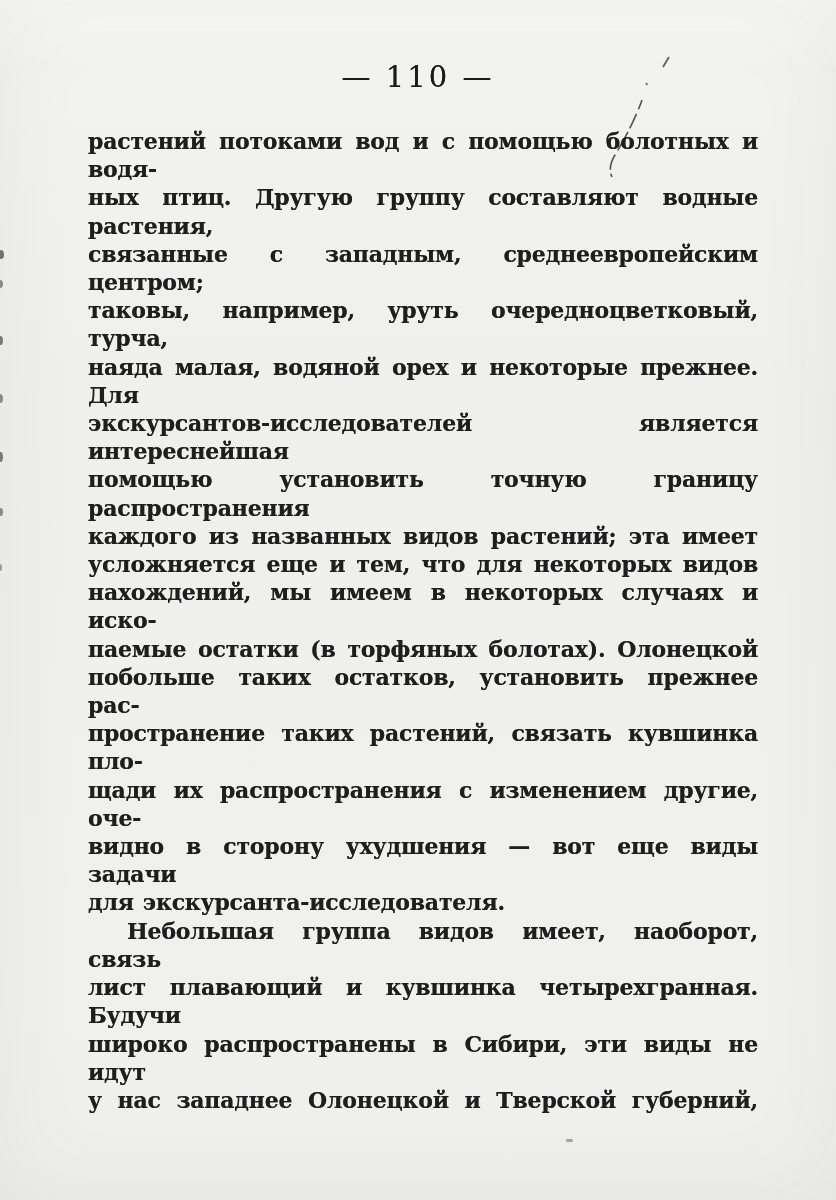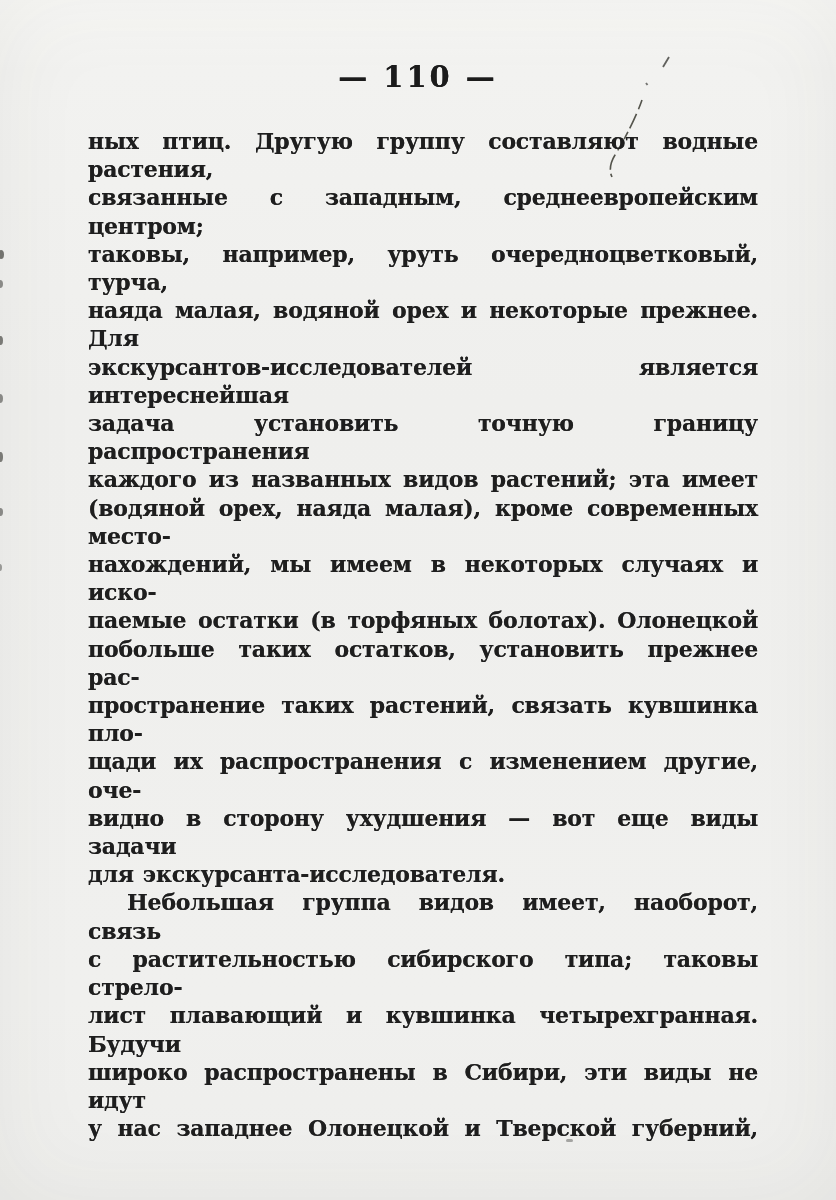--- a/index.html
+++ b/index.html
@@ -14,21 +14,21 @@
     box-shadow: inset 0 0 90px rgba(60,60,55,0.06);
     color: #1c1c1c;
   }
 
   .page-header {
     position: absolute;
     top: 60px;
     left: 0;
     width: 100%;
     text-align: center;
-    font-weight: 700;
+    font-weight: 400;
     font-size: 29px;
     line-height: 34px;
     letter-spacing: 3px;
     color: #1b1b1b;
     text-shadow: 0 0 0.6px rgba(27,27,27,0.8);
   }
 
   .body-text {
     position: absolute;
     top: 127px;
@@ -72,40 +72,40 @@
   <div class="speck" style="left:-2px; top:336px; width:5px; height:9px; opacity:.7;"></div>
   <div class="speck" style="left:-3px; top:394px; width:6px; height:9px; opacity:.6;"></div>
   <div class="speck" style="left:-2px; top:452px; width:5px; height:10px; opacity:.7;"></div>
   <div class="speck" style="left:-2px; top:508px; width:5px; height:8px; opacity:.6;"></div>
   <div class="speck" style="left:-2px; top:564px; width:4px; height:7px; opacity:.5;"></div>
   <div class="speck" style="left:566px; top:1139px; width:7px; height:3px; opacity:.45; border-radius:2px;"></div>
 
   <div class="body-text">
 
     <div>
+      <div class="line">растений потоками вод и с помощью болотных и водя-</div>
       <div class="line">ных птиц. Другую группу составляют водные растения,</div>
       <div class="line">связанные с западным, среднеевропейским центром;</div>
       <div class="line">таковы, например, уруть очередноцветковый, турча,</div>
       <div class="line">наяда малая, водяной орех и некоторые прежнее. Для</div>
       <div class="line">экскурсантов-исследователей является интереснейшая</div>
-      <div class="line">задача установить точную границу распространения</div>
+      <div class="line">помощью установить точную границу распространения</div>
       <div class="line">каждого из названных видов растений; эта имеет</div>
-      <div class="line">(водяной орех, наяда малая), кроме современных место-</div>
+      <div class="line">усложняется еще и тем, что для некоторых видов</div>
       <div class="line">нахождений, мы имеем в некоторых случаях и иско-</div>
       <div class="line">паемые остатки (в торфяных болотах).  Олонецкой</div>
       <div class="line">побольше таких остатков, установить прежнее рас-</div>
       <div class="line">пространение таких растений, связать кувшинка пло-</div>
       <div class="line">щади их распространения с изменением другие, оче-</div>
       <div class="line">видно в сторону ухудшения — вот еще виды задачи</div>
       <div class="line left">для экскурсанта-исследователя.</div>
     </div>
 
     <div>
       <div class="line indent">Небольшая группа видов имеет, наоборот, связь</div>
-      <div class="line">с растительностью сибирского типа; таковы стрело-</div>
       <div class="line">лист плавающий и кувшинка четырехгранная. Будучи</div>
       <div class="line">широко распространены в Сибири, эти виды не идут</div>
       <div class="line">у нас западнее Олонецкой и Тверской губерний,</div>
 
     </div>
 
   </div>
 </div>
 
 </body></html>

